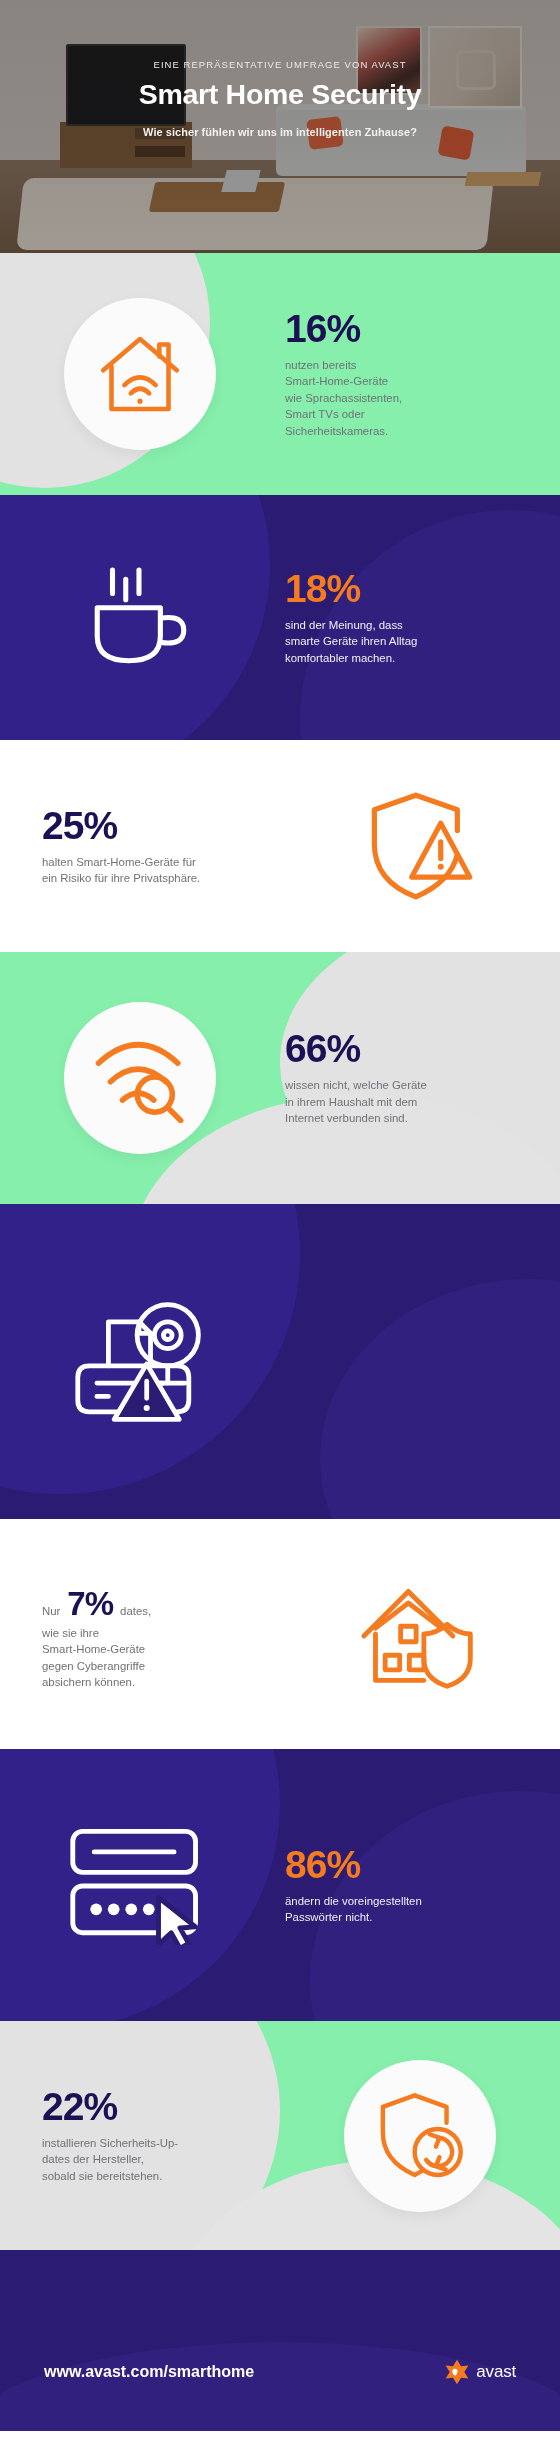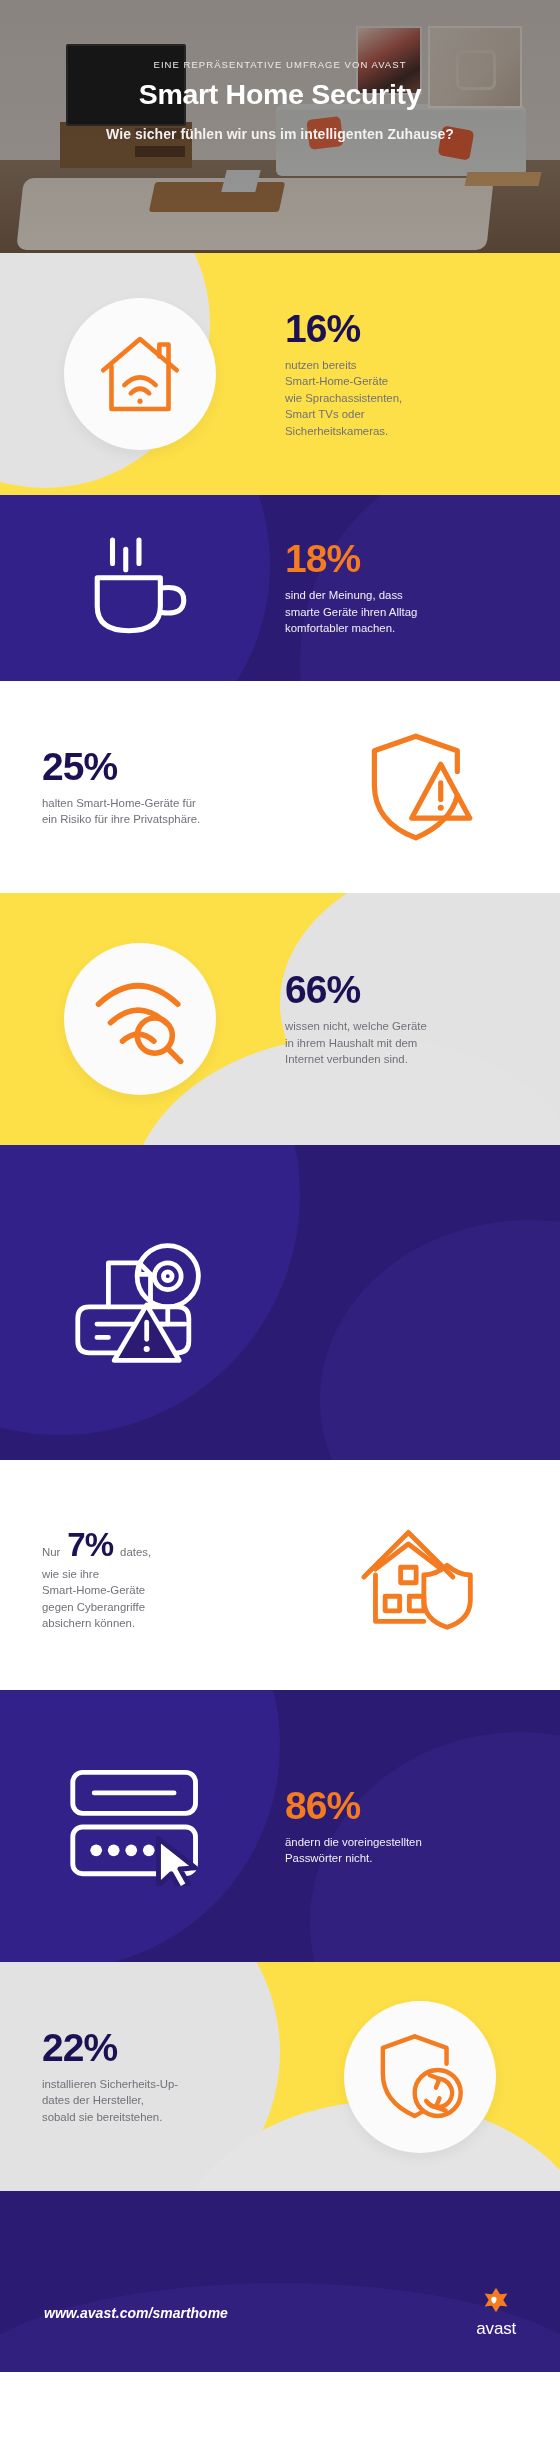--- a/index.html
+++ b/index.html
@@ -32,25 +32,25 @@
   .pillow2{position:absolute;left:440px;top:128px;width:32px;height:30px;background:#d9552f;border-radius:5px;transform:rotate(10deg);}
   .rug{position:absolute;left:20px;top:178px;width:470px;height:72px;background:#d8d2c9;border-radius:10px;transform:skewX(-6deg);}
   .floor{position:absolute;left:0;top:168px;width:560px;height:85px;background:linear-gradient(180deg,#6b4c31,#5a3e28);z-index:-1;}
   .table{position:absolute;left:152px;top:182px;width:130px;height:30px;background:#9a6b3f;border-radius:3px;transform:skewX(-12deg);}
   .laptop{position:absolute;left:224px;top:170px;width:34px;height:22px;background:#cdd0d2;transform:skewX(-14deg);}
   .sidetable{position:absolute;left:466px;top:172px;width:74px;height:14px;background:#c79a62;transform:skewX(-12deg);}
   .hero-scrim{position:absolute;inset:0;background:linear-gradient(180deg,rgba(30,25,22,.42),rgba(30,25,22,.30));}
   .hero-text{position:absolute;inset:0;display:flex;flex-direction:column;align-items:center;}
   .kicker{margin-top:59px;font-size:9.5px;letter-spacing:1.05px;color:#eceaea;font-weight:400;}
   .hero-title{margin-top:8px;font-size:28.5px;font-weight:700;color:#ffffff;letter-spacing:-.3px;}
-  .hero-sub{margin-top:15px;font-size:14px;font-weight:700;color:#f3f1f0;letter-spacing:.05px;}
+  .hero-sub{margin-top:15px;font-size:11px;font-weight:700;color:#f3f1f0;letter-spacing:.05px;}
 
   
   .sec{position:relative;width:560px;overflow:hidden;}
-  .sec.light{background:#fde047;}
+  .sec.light{background:#86efac;}
   .sec.white{background:#ffffff;}
   .sec.dark{background:#2b1b72;}
   .blob{position:absolute;border-radius:50%;pointer-events:none;}
   .row{position:relative;display:flex;align-items:center;height:100%;padding:0 0;z-index:3;}
   .col-ico{width:280px;display:flex;align-items:center;justify-content:center;}
   .col-txt{width:280px;display:flex;flex-direction:column;justify-content:center;}
   .col-txt.left{padding-left:42px;box-sizing:border-box;}
   .col-txt.right{padding-left:5px;box-sizing:border-box;}
 
   .stat{font-weight:700;line-height:1;letter-spacing:-1px;}
@@ -66,22 +66,22 @@
   
   .inline7{display:flex;align-items:baseline;flex-wrap:wrap;margin-top:7px;}
   .inline7 .pre{font-size:11.4px;color:#6f7178;margin-right:7px;}
   .inline7 .big{font-size:33px;font-weight:700;color:#1d1155;letter-spacing:-1px;}
   .inline7 .post{font-size:11.4px;color:#6f7178;margin-left:7px;}
 
   
   .footer{position:relative;width:560px;height:119px;background:#2b1b72;overflow:hidden;}
   .footer .fblob{position:absolute;left:-40px;top:30px;width:640px;height:200px;border-radius:50%;background:#32207f;}
   .footer-inner{position:relative;z-index:2;height:100%;display:flex;align-items:center;justify-content:space-between;padding:0 44px;box-sizing:border-box;}
-  .furl{font-size:14px;color:#ffffff;font-weight:700;font-style:italic;}
-  .brand{display:flex;align-items:center;gap:6px;flex-direction:column;}
+  .furl{font-size:16px;color:#ffffff;font-weight:700;}
+  .brand{display:flex;align-items:center;gap:6px;}
   .brandname{font-size:17px;color:#fff;font-weight:400;letter-spacing:-.2px;}
   .spacer-dark{width:560px;height:62px;background:#2b1b72;}
 </style>
 </head>
 <body>
 
 <div class="page">
 
   <div class="hero">
     <div class="hero-photo">
@@ -133,21 +133,21 @@
         <div class="stat navy">16%</div>
         <div class="desc grey" style="white-space:pre-line">nutzen bereits
 Smart-Home-Geräte
 wie Sprachassistenten,
 Smart TVs oder
 Sicherheitskameras.</div>
       </div>
     </div>
   </div>
 
-  <div class="sec dark" style="height:186px">
+  <div class="sec dark" style="height:245px">
     <div class="blob" style="left:-170px;top:-150px;width:440px;height:440px;background:#33218a;"></div>
     <div class="blob" style="right:-160px;bottom:-190px;width:420px;height:420px;background:#32207f;"></div>
     <div class="row">
       <div class="col-ico">
         <svg width="112" height="106" viewBox="0 0 110 104">
           <g fill="none" stroke="#ffffff" stroke-width="5" stroke-linecap="round" stroke-linejoin="round">
             <path d="M28 5 V28"></path>
             <path d="M41 14 V34"></path>
             <path d="M54 5 V28"></path>
             <path d="M13 42 h62 v28 q0 24 -31 24 q-31 0 -31 -24 Z"></path>

